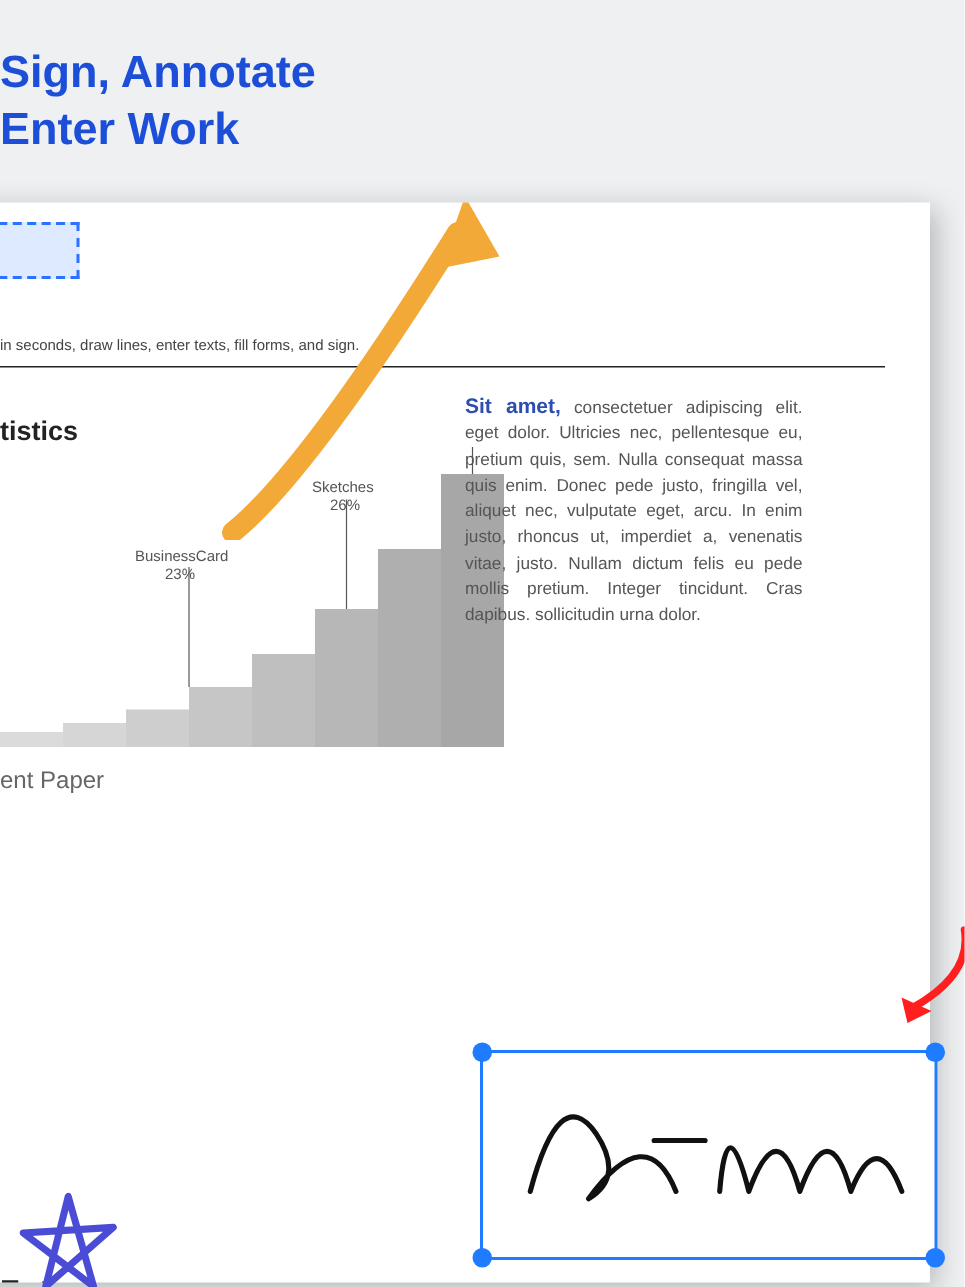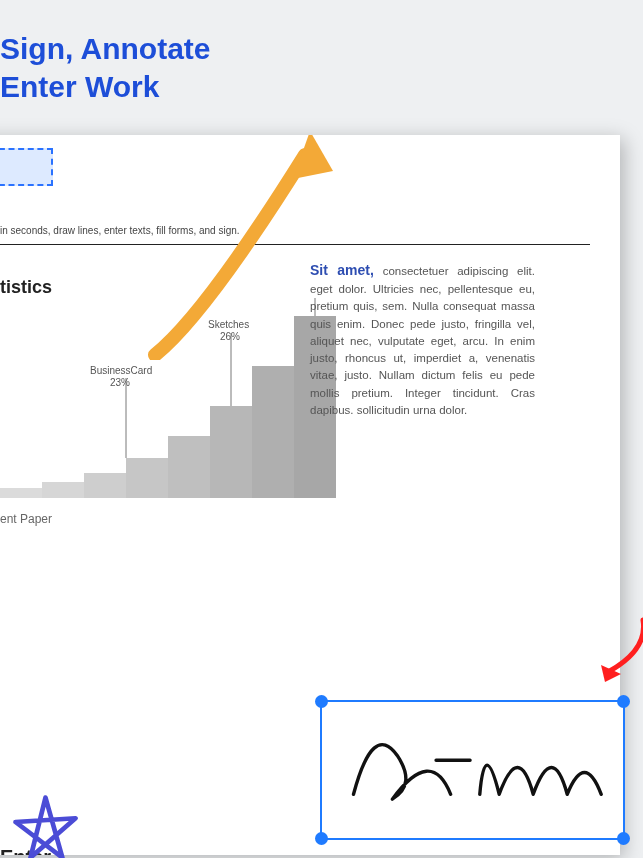--- a/index.html
+++ b/index.html
@@ -184,21 +184,21 @@
       <line class="chart-sep" x1="126" y1="160" x2="126" y2="80"></line>
       <line class="chart-sep" x1="231" y1="108" x2="231" y2="35"></line>
       <line class="chart-sep" x1="315" y1="18" x2="315" y2="-8"></line>
       <text class="chart-label" x="90" y="76">BusinessCard</text>
       <text class="chart-val" x="110" y="88">23%</text>
       <text class="chart-label" x="208" y="30">Sketches</text>
       <text class="chart-val" x="220" y="42">26%</text>
       <text class="chart-label" x="302" y="-12">Work</text>
       <text class="chart-val" x="308" y="0">42</text>
     </svg>
-    <div style="font-size:12px;color:#666;margin-top:4px">ent Paper</div>
+    <div style="font-size:16px;color:#666;margin-top:4px">ent Paper</div>
   </div>
 
   <div class="body-right">
     <span class="lead">Sit amet,</span>
     <span>consectetuer adipiscing elit.  eget dolor.  Ultricies nec, pellentesque eu, pretium quis, sem. Nulla consequat massa quis enim. Donec pede justo, fringilla vel, aliquet nec, vulputate eget, arcu. In enim justo, rhoncus ut, imperdiet a, venenatis vitae, justo. Nullam dictum felis eu pede mollis pretium. Integer tincidunt. Cras dapibus. sollicitudin urna dolor.</span>
   </div>
 
   <div class="scan-section">
     <div class="scan-title">Enter</div>
 

